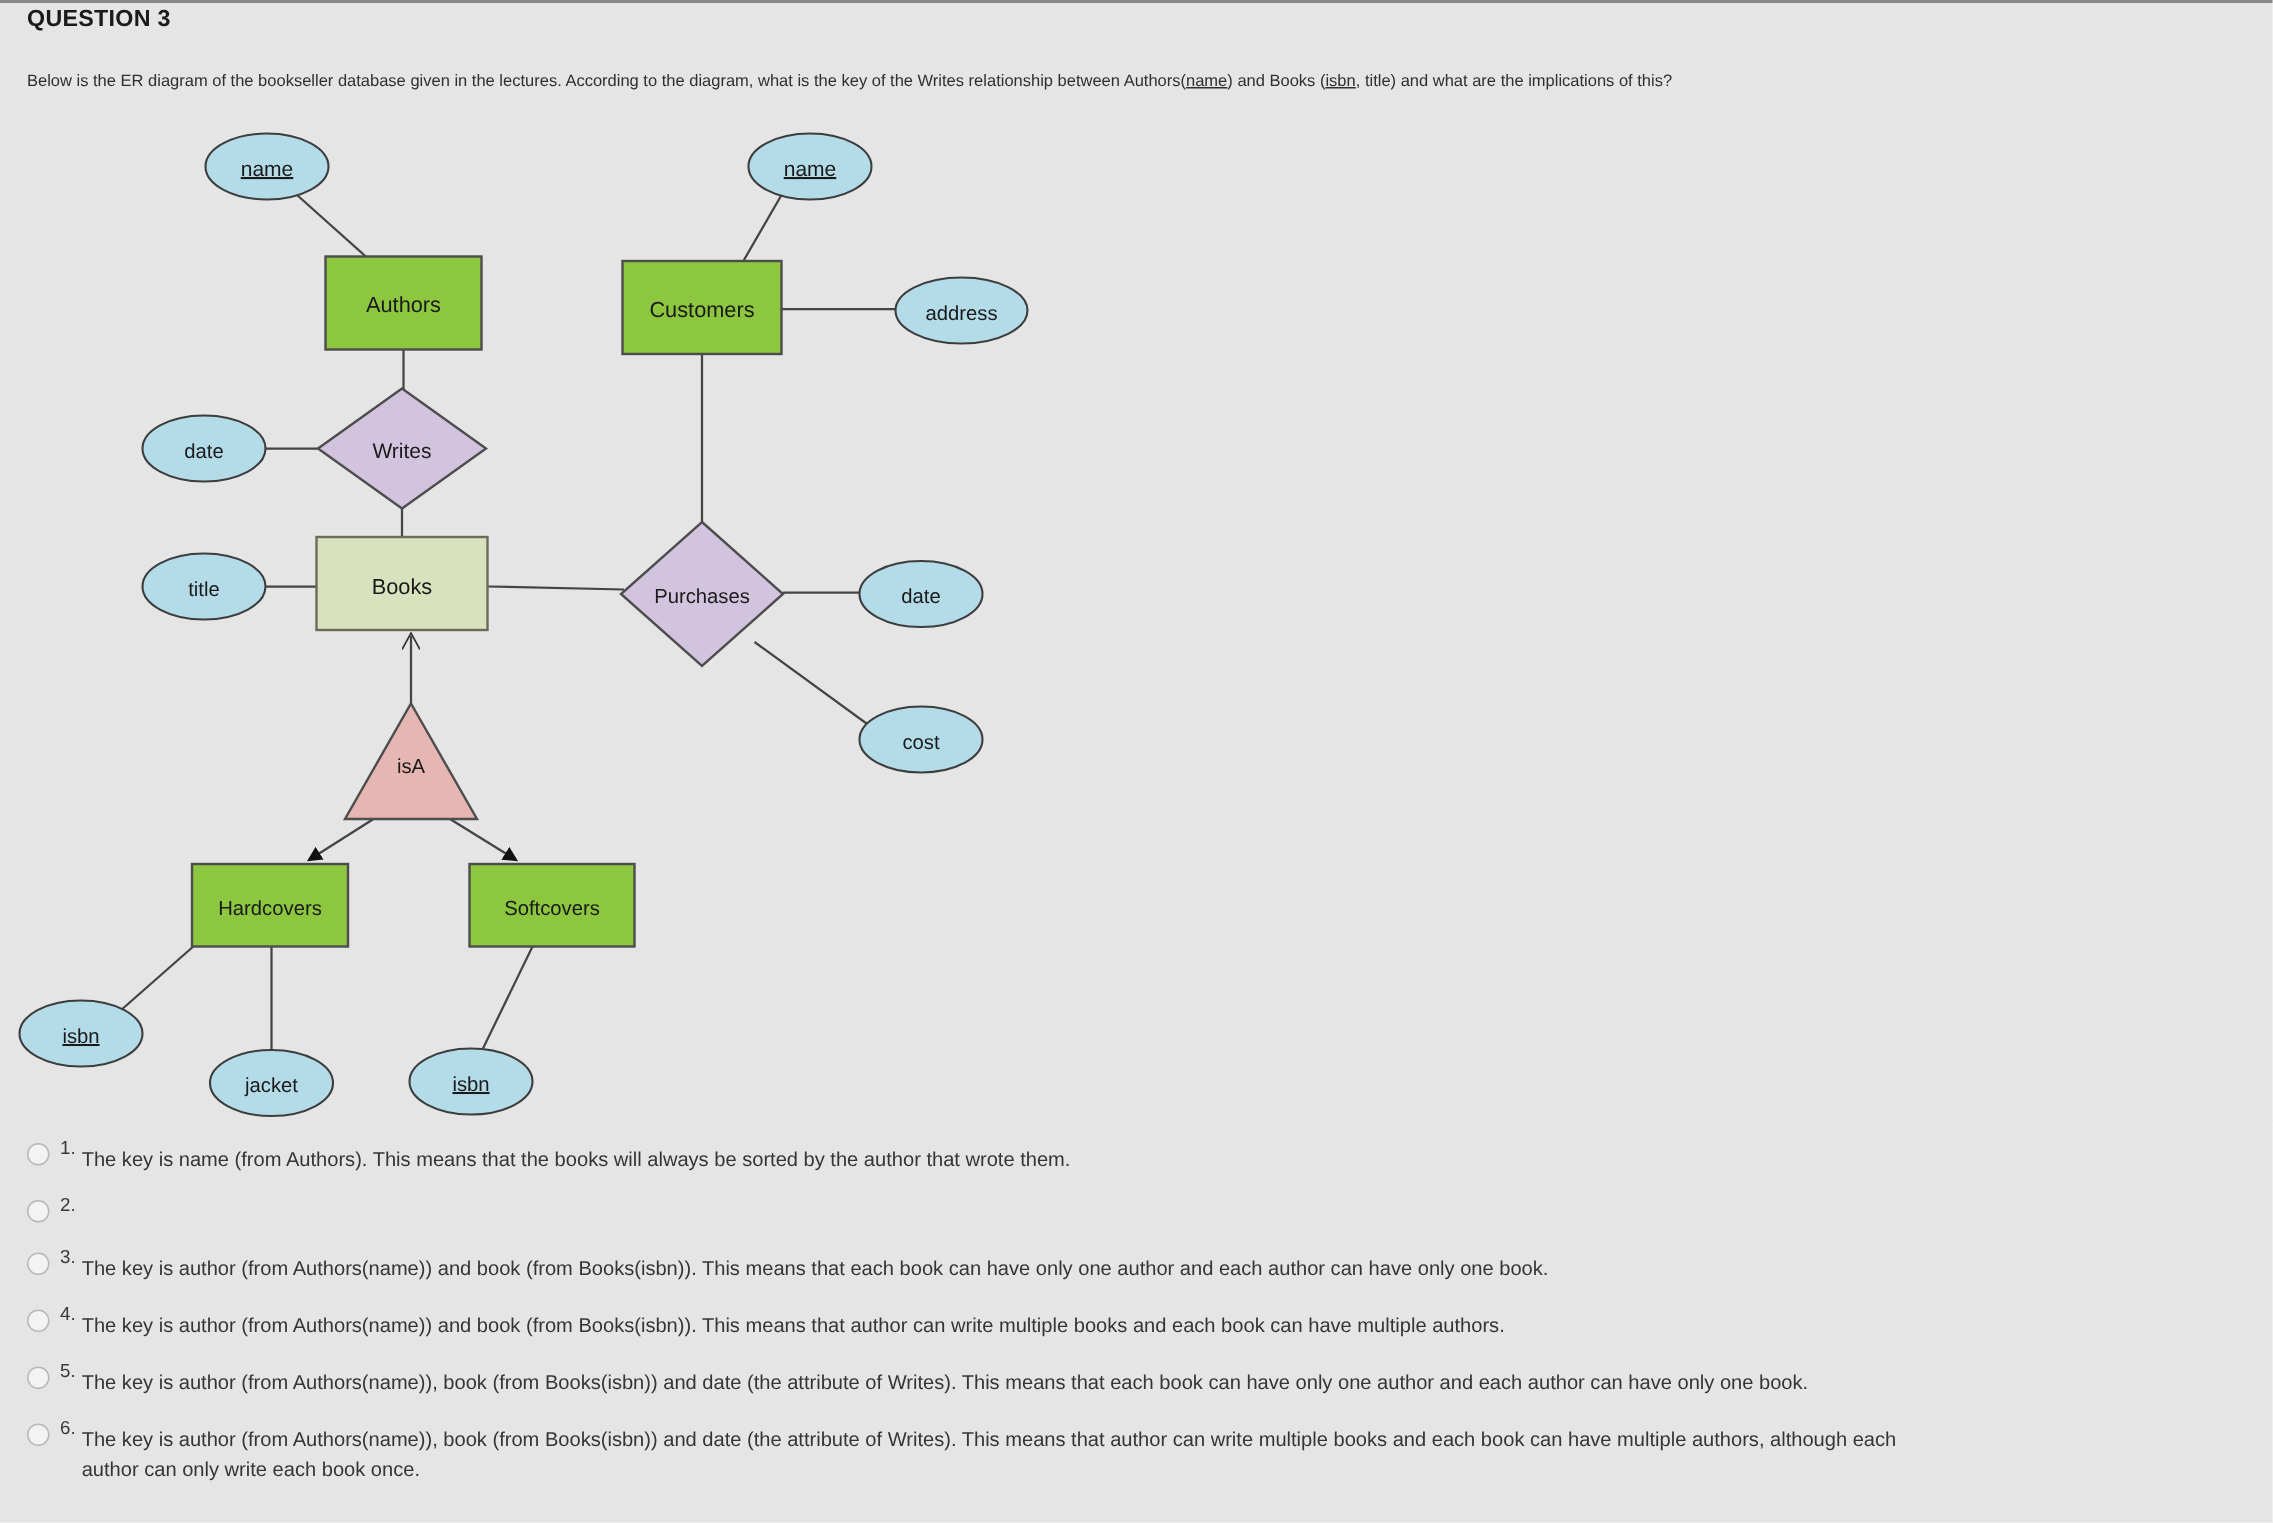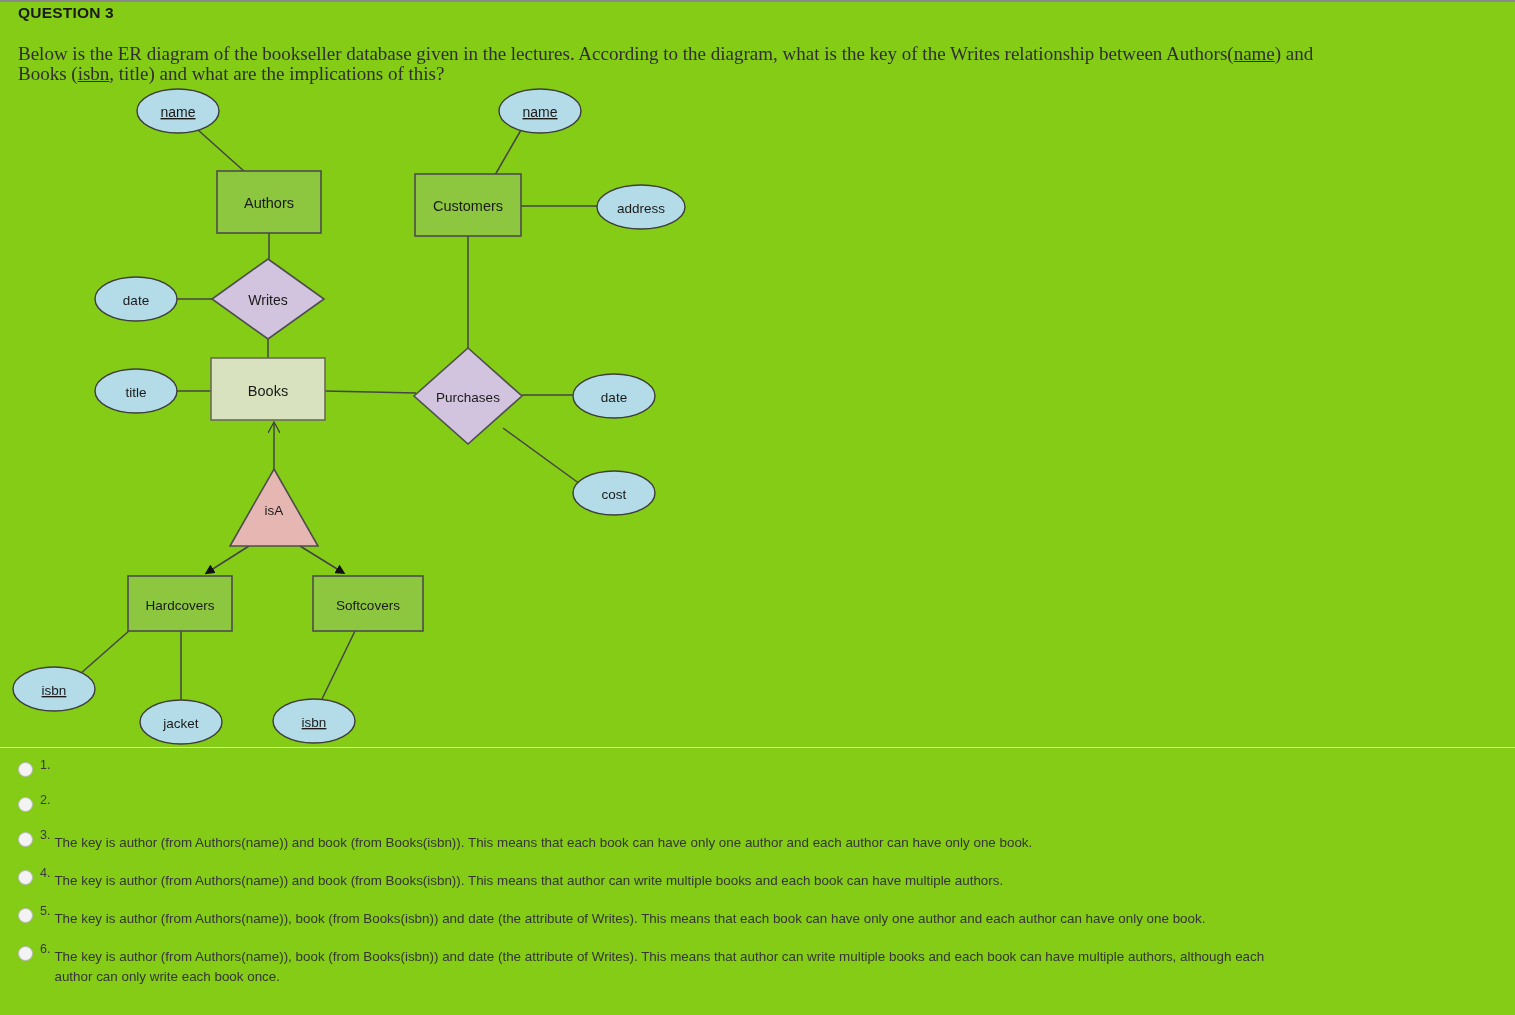--- a/index.html
+++ b/index.html
@@ -15,40 +15,39 @@
     color: #2b2b2b;
     position: relative;
     overflow: hidden;
   }
   .page {
     width: 1515px;
     height: 1015px;
     position: relative;
     border-top: 2px solid #8a8a8a;
     box-sizing: border-box;
-    background: #84cc16;
+    background: #e5e5e5;
   }
   .q-title {
     position: absolute;
     left: 18px;
     top: 2px;
     font-size: 15.5px;
     font-weight: bold;
     letter-spacing: 0.2px;
     color: #1a1a1a;
   }
   .q-text {
     position: absolute;
     left: 18px;
     top: 42px;
     width: 1310px;
-    font-size: 19px;
+    font-size: 11px;
     line-height: 20px;
     color: #2f2f2f;
-    font-family: Liberation Serif, serif;
   }
   .q-text u { text-decoration: underline; }
 
   
   .diagram {
     position: absolute;
     left: 0;
     top: 82px;
     width: 760px;
     height: 665px;
@@ -246,20 +245,21 @@
     </svg>
   </div>
 
   <div class="divider"></div>
 
   <div class="options">
 
     <div class="option">
       <span class="radio"></span>
       <span class="opt-num">1.</span>
+      <span class="opt-text">The key is name (from Authors). This means that the books will always be sorted by the author that wrote them.</span>
     </div>
 
     <div class="option">
       <span class="radio"></span>
       <span class="opt-num">2.</span>
     </div>
 
     <div class="option">
       <span class="radio"></span>
       <span class="opt-num">3.</span>

